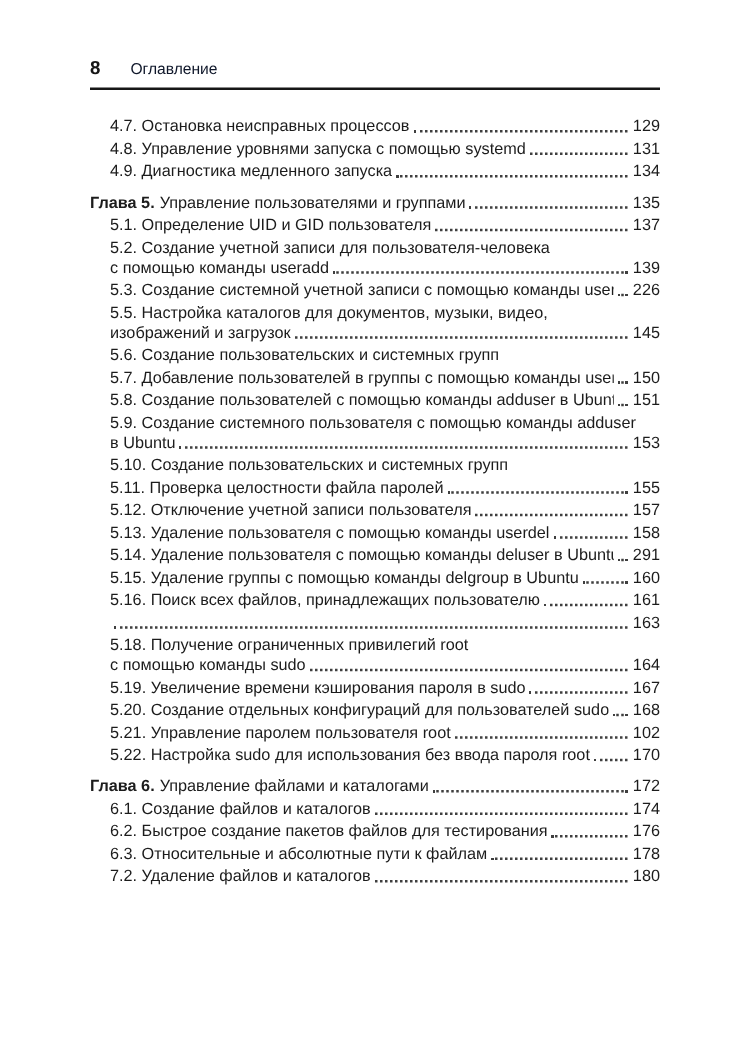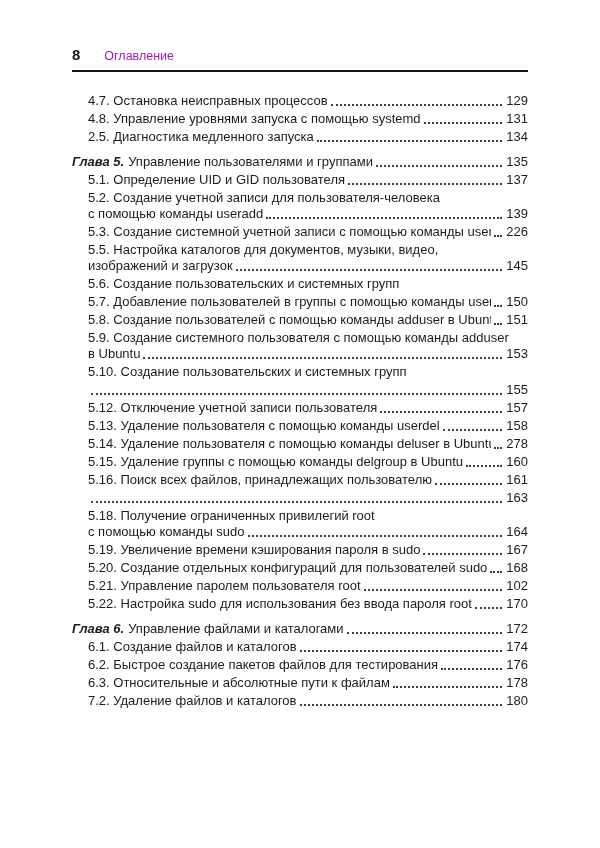--- a/index.html
+++ b/index.html
@@ -23,21 +23,21 @@
     align-items: baseline;
   }
   .pageno {
     font-size: 15px;
     font-weight: 700;
     color: #161616;
   }
   .htitle {
     font-size: 12.5px;
     margin-left: 24px;
-    color: #a21caf;
+    color: #0f172a;
   }
   .rule {
     border: none;
     border-top: 2px solid #161616;
     margin: 7px 0 0 0;
   }
   .toc {
     margin-top: 21px;
   }
   .entry {
@@ -54,21 +54,20 @@
     align-items: baseline;
     white-space: nowrap;
     line-height: 16px;
     height: 16px;
     font-size: 13px;
   }
   .bold {
     font-weight: 700;
     margin-right: 4px;
     flex: 0 0 auto;
-    font-style: italic;
   }
   .txt {
     flex: 0 1 auto;
     overflow: hidden;
   }
   .leader {
     flex: 1 1 auto;
     min-width: 8px;
     border-bottom: 2px dotted #3f3f3f;
     align-self: flex-end;
@@ -103,21 +102,21 @@
 
       <span class="txt">4.8. Управление уровнями запуска с помощью systemd</span>
       <span class="leader"></span>
       <span class="pg">131</span>
     </div>
 
   </div>
       <div class="entry section">
     <div class="l1">
 
-      <span class="txt">2.5. Диагностика медленного запуска</span>
+      <span class="txt">4.9. Диагностика медленного запуска</span>
       <span class="leader"></span>
       <span class="pg">134</span>
     </div>
 
   </div>
       <div class="entry chapter">
     <div class="l1">
       <span class="bold">Глава 5.</span>
       <span class="txt">Управление пользователями и группами</span>
       <span class="leader"></span>
@@ -207,20 +206,21 @@
       <div class="entry section">
     <div class="l1">
 
       <span class="txt">5.10. Создание пользовательских и системных групп</span>
 
     </div>
   </div>
       <div class="entry section">
     <div class="l1">
 
+      <span class="txt">5.11. Проверка целостности файла паролей</span>
       <span class="leader"></span>
       <span class="pg">155</span>
     </div>
 
   </div>
       <div class="entry section">
     <div class="l1">
 
       <span class="txt">5.12. Отключение учетной записи пользователя</span>
       <span class="leader"></span>
@@ -235,21 +235,21 @@
       <span class="leader"></span>
       <span class="pg">158</span>
     </div>
 
   </div>
       <div class="entry section">
     <div class="l1">
 
       <span class="txt">5.14. Удаление пользователя с помощью команды deluser в Ubuntu</span>
       <span class="leader"></span>
-      <span class="pg">278</span>
+      <span class="pg">291</span>
     </div>
 
   </div>
       <div class="entry section">
     <div class="l1">
 
       <span class="txt">5.15. Удаление группы с помощью команды delgroup в Ubuntu</span>
       <span class="leader"></span>
       <span class="pg">160</span>
     </div>

